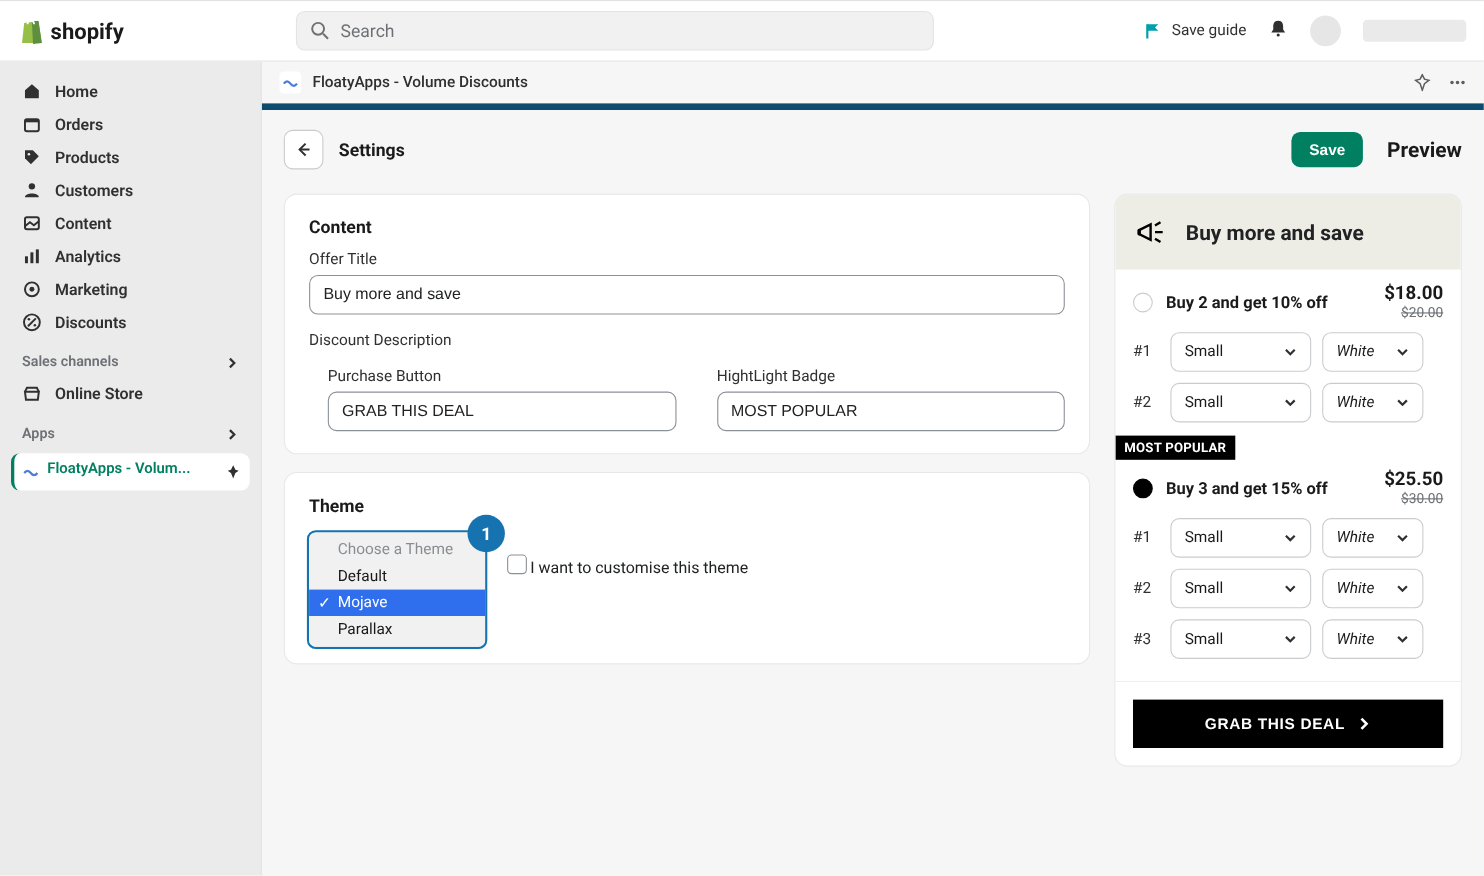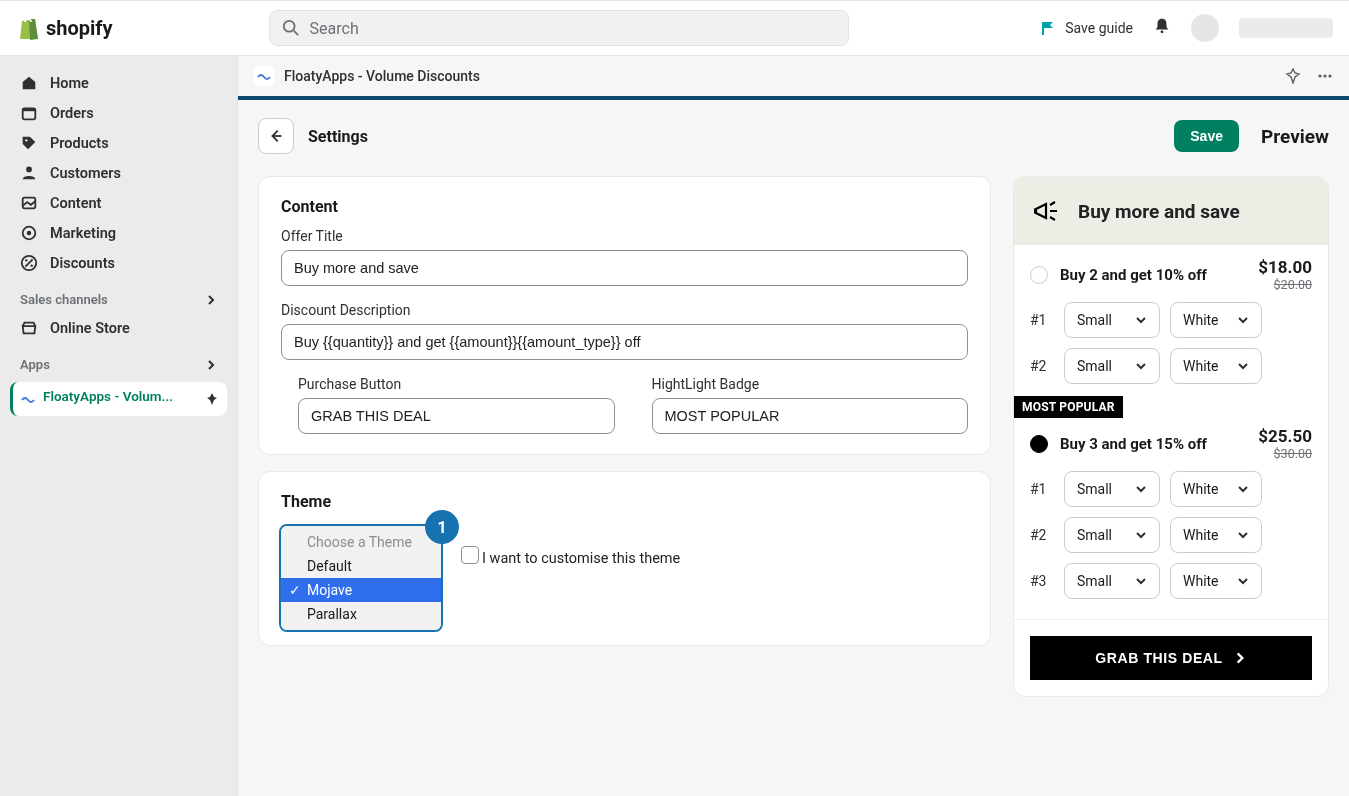--- a/index.html
+++ b/index.html
@@ -23,21 +23,21 @@
   .sidebar { width:238px; background:#ebebeb; border-right:1px solid #e1e3e5; padding:12px 8px; display:flex; flex-direction:column; }
   .nav-item { display:flex; align-items:center; gap:12px; padding:6px 12px; border-radius:8px; font-size:14.5px; font-weight:600; color:#303030; cursor:pointer; }
   .nav-item svg { width:18px; height:18px; flex:0 0 18px; fill:#303030; }
   .section-title { display:flex; align-items:center; justify-content:space-between; padding:6px 12px; font-size:13px; color:#6d7175; font-weight:600; margin-top:8px; }
   .app-pinned-row { display:flex; align-items:center; gap:8px; background:#ffffff; border-radius:8px; padding:6px 8px; margin:4px 2px; border-left:3px solid #008060; }
   .app-pinned-row .label { font-size:13.5px; color:#008060; font-weight:600; white-space:nowrap; overflow:hidden; text-overflow:ellipsis; flex:1; }
   .pin-icon { color:#303030; }
 
   
   .content { flex:1; overflow:auto; }
-  .app-header { height:44px; border-bottom:4px solid #0c4a6e; background:#f6f6f7; display:flex; align-items:center; padding:0 16px; gap:10px; }
+  .app-header { height:44px; border-bottom:6px solid #0c4a6e; background:#f6f6f7; display:flex; align-items:center; padding:0 16px; gap:10px; }
   .app-header .app-icon { width:20px; height:20px; background:#fff; border-radius:4px; display:flex; align-items:center; justify-content:center; }
   .app-header .title { font-size:14px; font-weight:500; color:#303030; }
   .app-header .right { margin-left:auto; display:flex; align-items:center; gap:16px; color:#5c5f62; }
 
   .page { padding:18px 20px; }
   .page-head { display:flex; align-items:center; gap:14px; }
   .back-btn { width:36px; height:36px; border:1px solid #c9cccf; border-radius:8px; display:flex; align-items:center; justify-content:center; background:#fff; cursor:pointer; }
   .page-title { font-size:16px; font-weight:700; }
   .head-actions { margin-left:auto; display:flex; align-items:center; gap:22px; }
   .save-btn { background:#008060; color:#fff; border:none; padding:8px 16px; border-radius:8px; font-weight:600; font-size:14px; cursor:pointer; }
@@ -76,22 +76,22 @@
   .tier .title-row { display:flex; align-items:center; gap:12px; }
   .radio-c { width:18px; height:18px; border-radius:50%; border:1.5px solid #c9cccf; background:#fff; flex:0 0 18px; }
   .tier-label { font-size:15px; font-weight:700; flex:1; }
   .price-col { text-align:right; }
   .price { font-size:17px; font-weight:700; }
   .price-old { font-size:12.5px; color:#6d7175; text-decoration:line-through; }
   .variant-grid { margin-top:10px; display:flex; flex-direction:column; gap:10px; }
   .variant-row { display:flex; align-items:center; gap:10px; }
   .variant-row .idx { width:24px; font-size:14px; color:#303030; }
   .sel-box { border:1px solid #c9cccf; border-radius:8px; height:36px; display:flex; align-items:center; justify-content:space-between; padding:0 12px; font-size:14px; cursor:pointer; background:#fff; }
-  .sel-size { width:96px; }
-  .sel-color { width:92px; }
+  .sel-size { width:128px; }
+  .sel-color { width:92px;font-style:italic; }
   .badge { position:absolute; top:-10px; left:0px; background:#000; color:#fff; font-size:12px; font-weight:700; padding:4px 8px; letter-spacing:0.2px; }
   .divider { height:1px; background:#eceeef; margin:6px 0 0 0; }
   .cta-wrap { padding:16px; }
   .cta { background:#000; color:#fff; width:100%; height:44px; border:none; display:flex; align-items:center; justify-content:center; gap:10px; font-weight:700; font-size:14px; letter-spacing:0.6px; cursor:pointer; }
 
   .chev { width:12px; height:12px; }
   .chev path { stroke:#303030; stroke-width:2; fill:none; }
 </style>
 </head>
 <body>
@@ -162,20 +162,28 @@
           <path d="M3 17 C3 12 17 12 17 17 Z"></path>
         </svg>
       <span>Customers</span>
     </div>
     <div class="nav-item">
       <svg viewBox="0 0 20 20">
           <rect x="3" y="4" width="14" height="12" rx="2" fill="none" stroke="#303030" stroke-width="2"></rect>
           <path d="M3 13 L8 9 L12 12 L17 8" fill="none" stroke="#303030" stroke-width="2"></path>
         </svg>
       <span>Content</span>
+    </div>
+    <div class="nav-item">
+      <svg viewBox="0 0 20 20">
+          <rect x="3" y="10" width="3" height="7"></rect>
+          <rect x="8.5" y="6" width="3" height="11"></rect>
+          <rect x="14" y="3" width="3" height="14"></rect>
+        </svg>
+      <span>Analytics</span>
     </div>
     <div class="nav-item">
       <svg viewBox="0 0 20 20">
           <circle cx="10" cy="10" r="7" fill="none" stroke="#303030" stroke-width="2"></circle>
           <circle cx="10" cy="10" r="2.5"></circle>
         </svg>
       <span>Marketing</span>
     </div>
     <div class="nav-item">
       <svg viewBox="0 0 20 20">
@@ -259,21 +267,20 @@
           <div class="card">
             <h3>Content</h3>
 
             <div class="mb">
               <span class="label">Offer Title</span>
               <input class="field" value="Buy more and save" style="">
             </div>
 
             <div class="mb">
               <span class="label">Discount Description</span>
-              <input class="field" value="Buy {{quantity}} and get {{amount}}{{amount_type}} off" style="">
             </div>
 
             <div class="row">
               <div class="col">
                 <span class="label">Purchase Button</span>
                 <input class="field" value="GRAB THIS DEAL" style="">
               </div>
               <div class="col">
                 <span class="label">HightLight Badge</span>
                 <input class="field" value="MOST POPULAR" style="">

